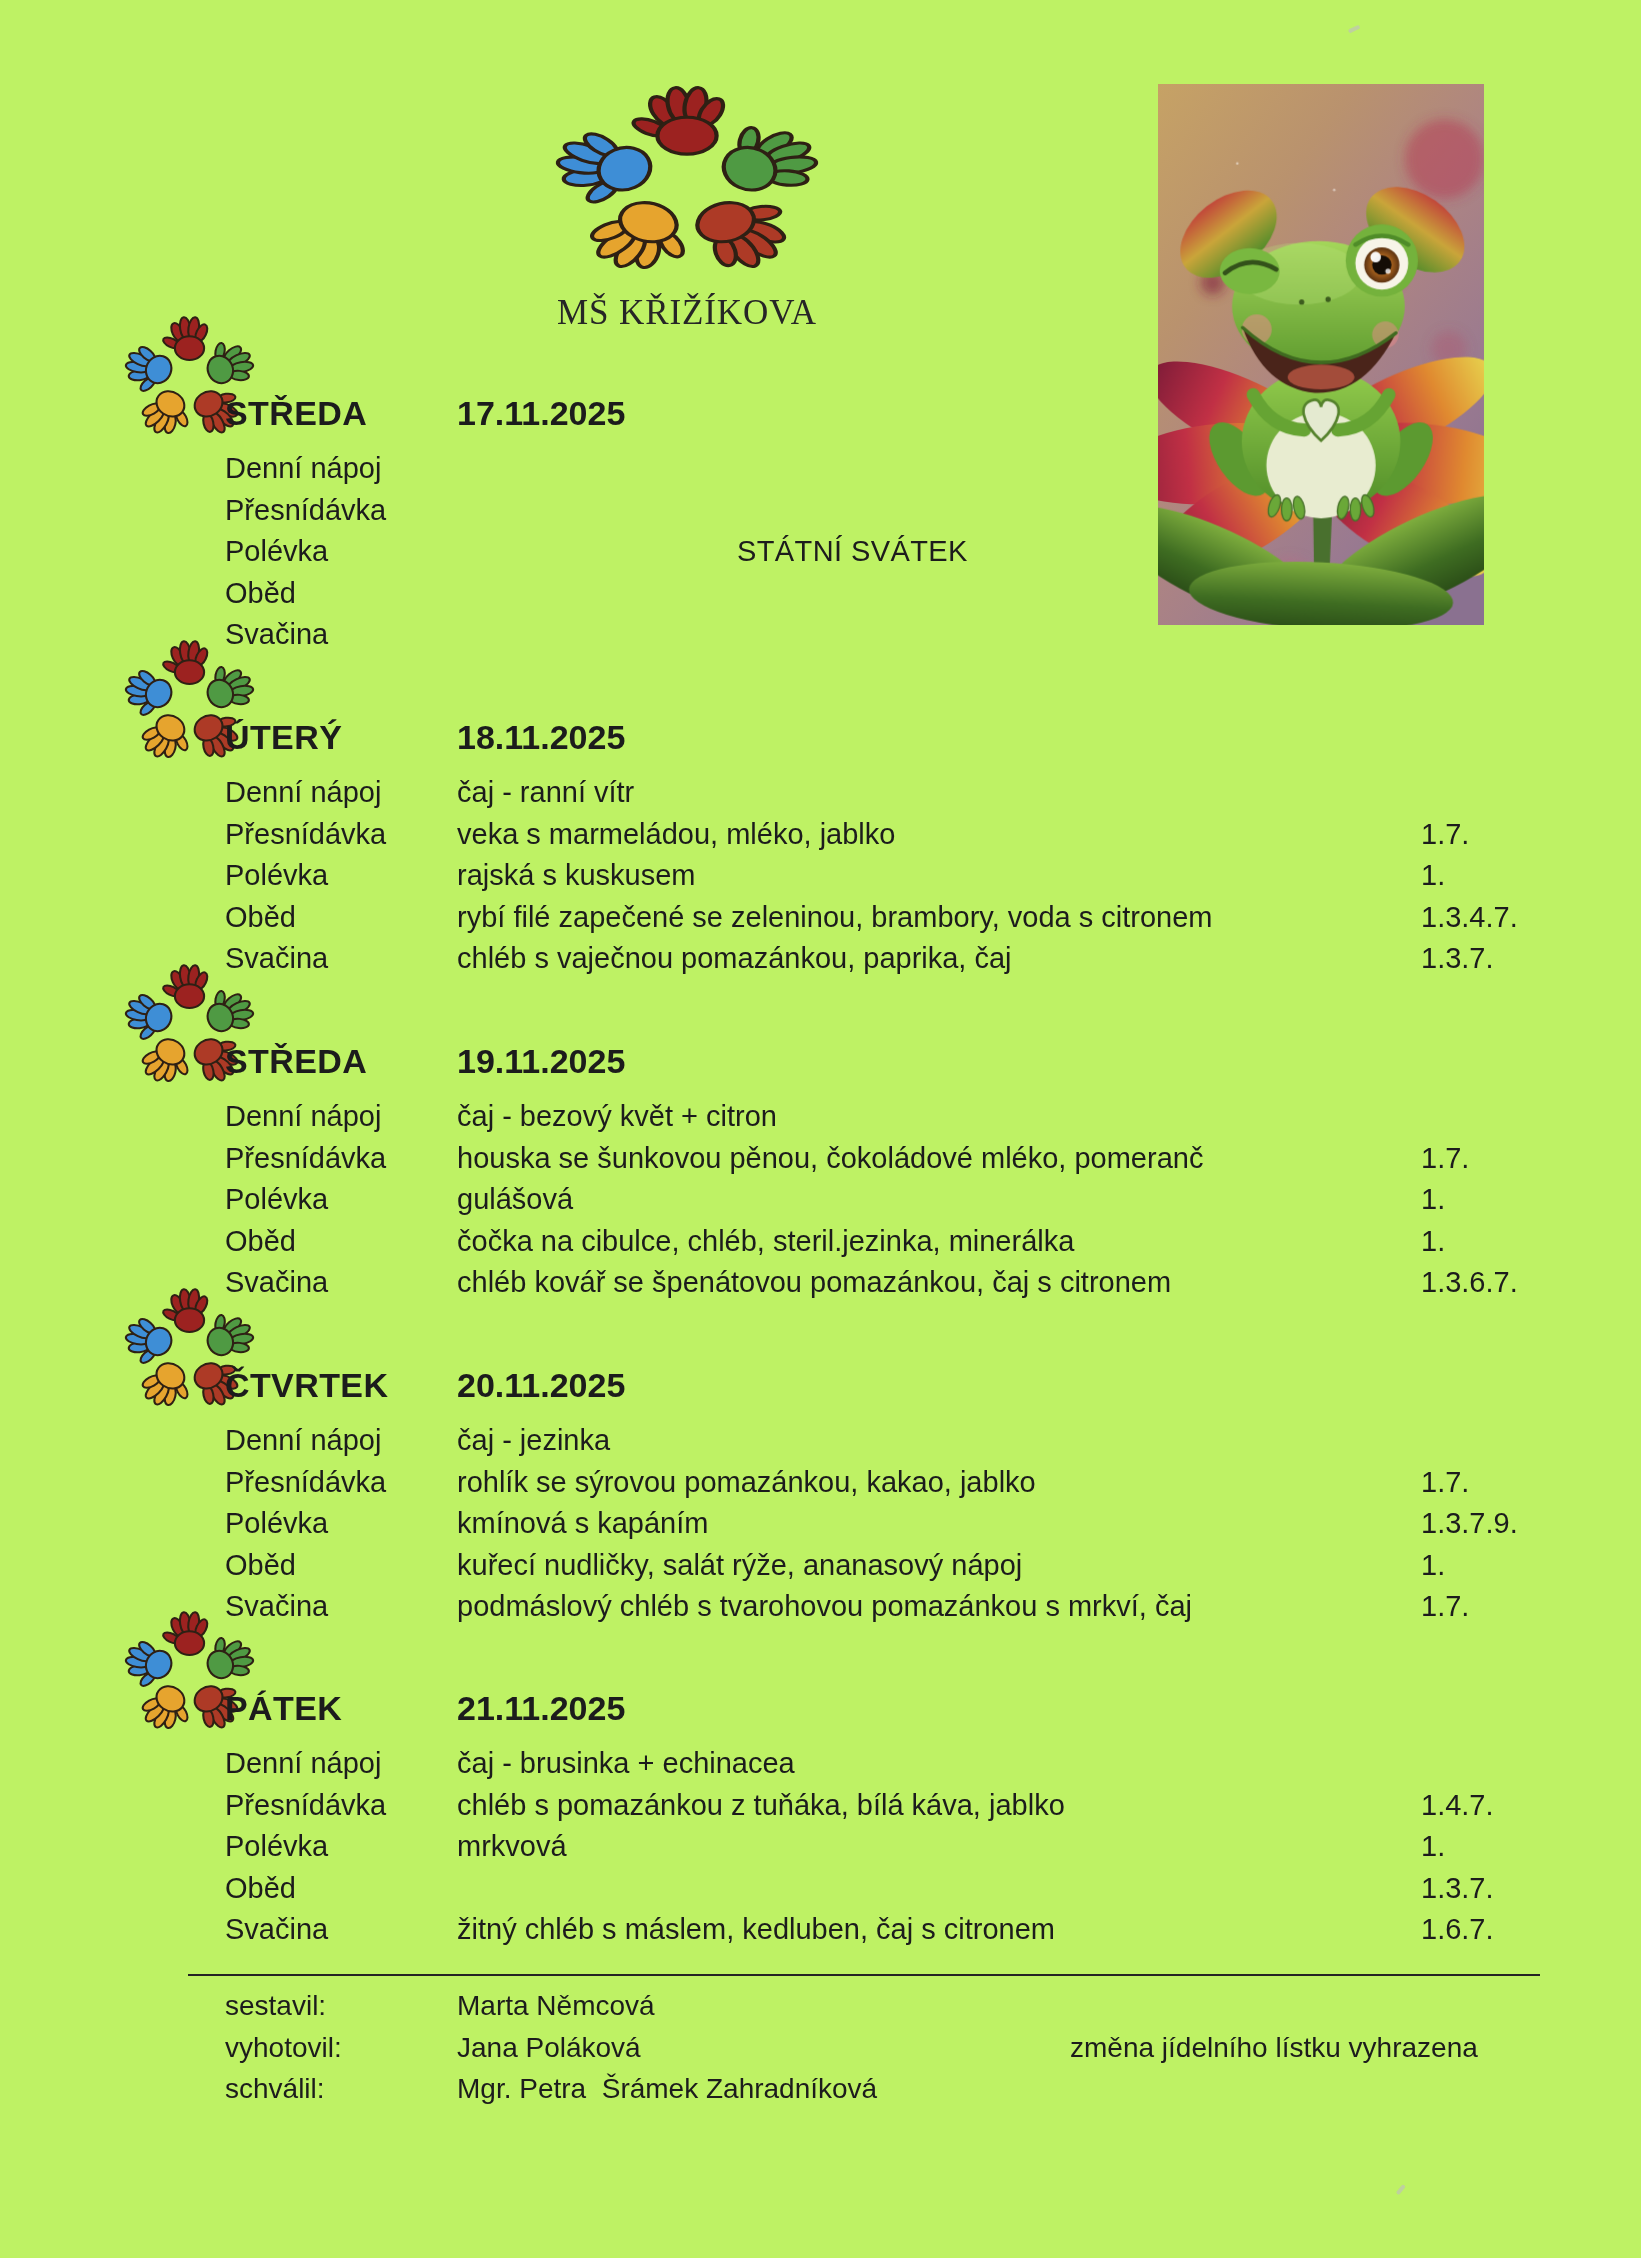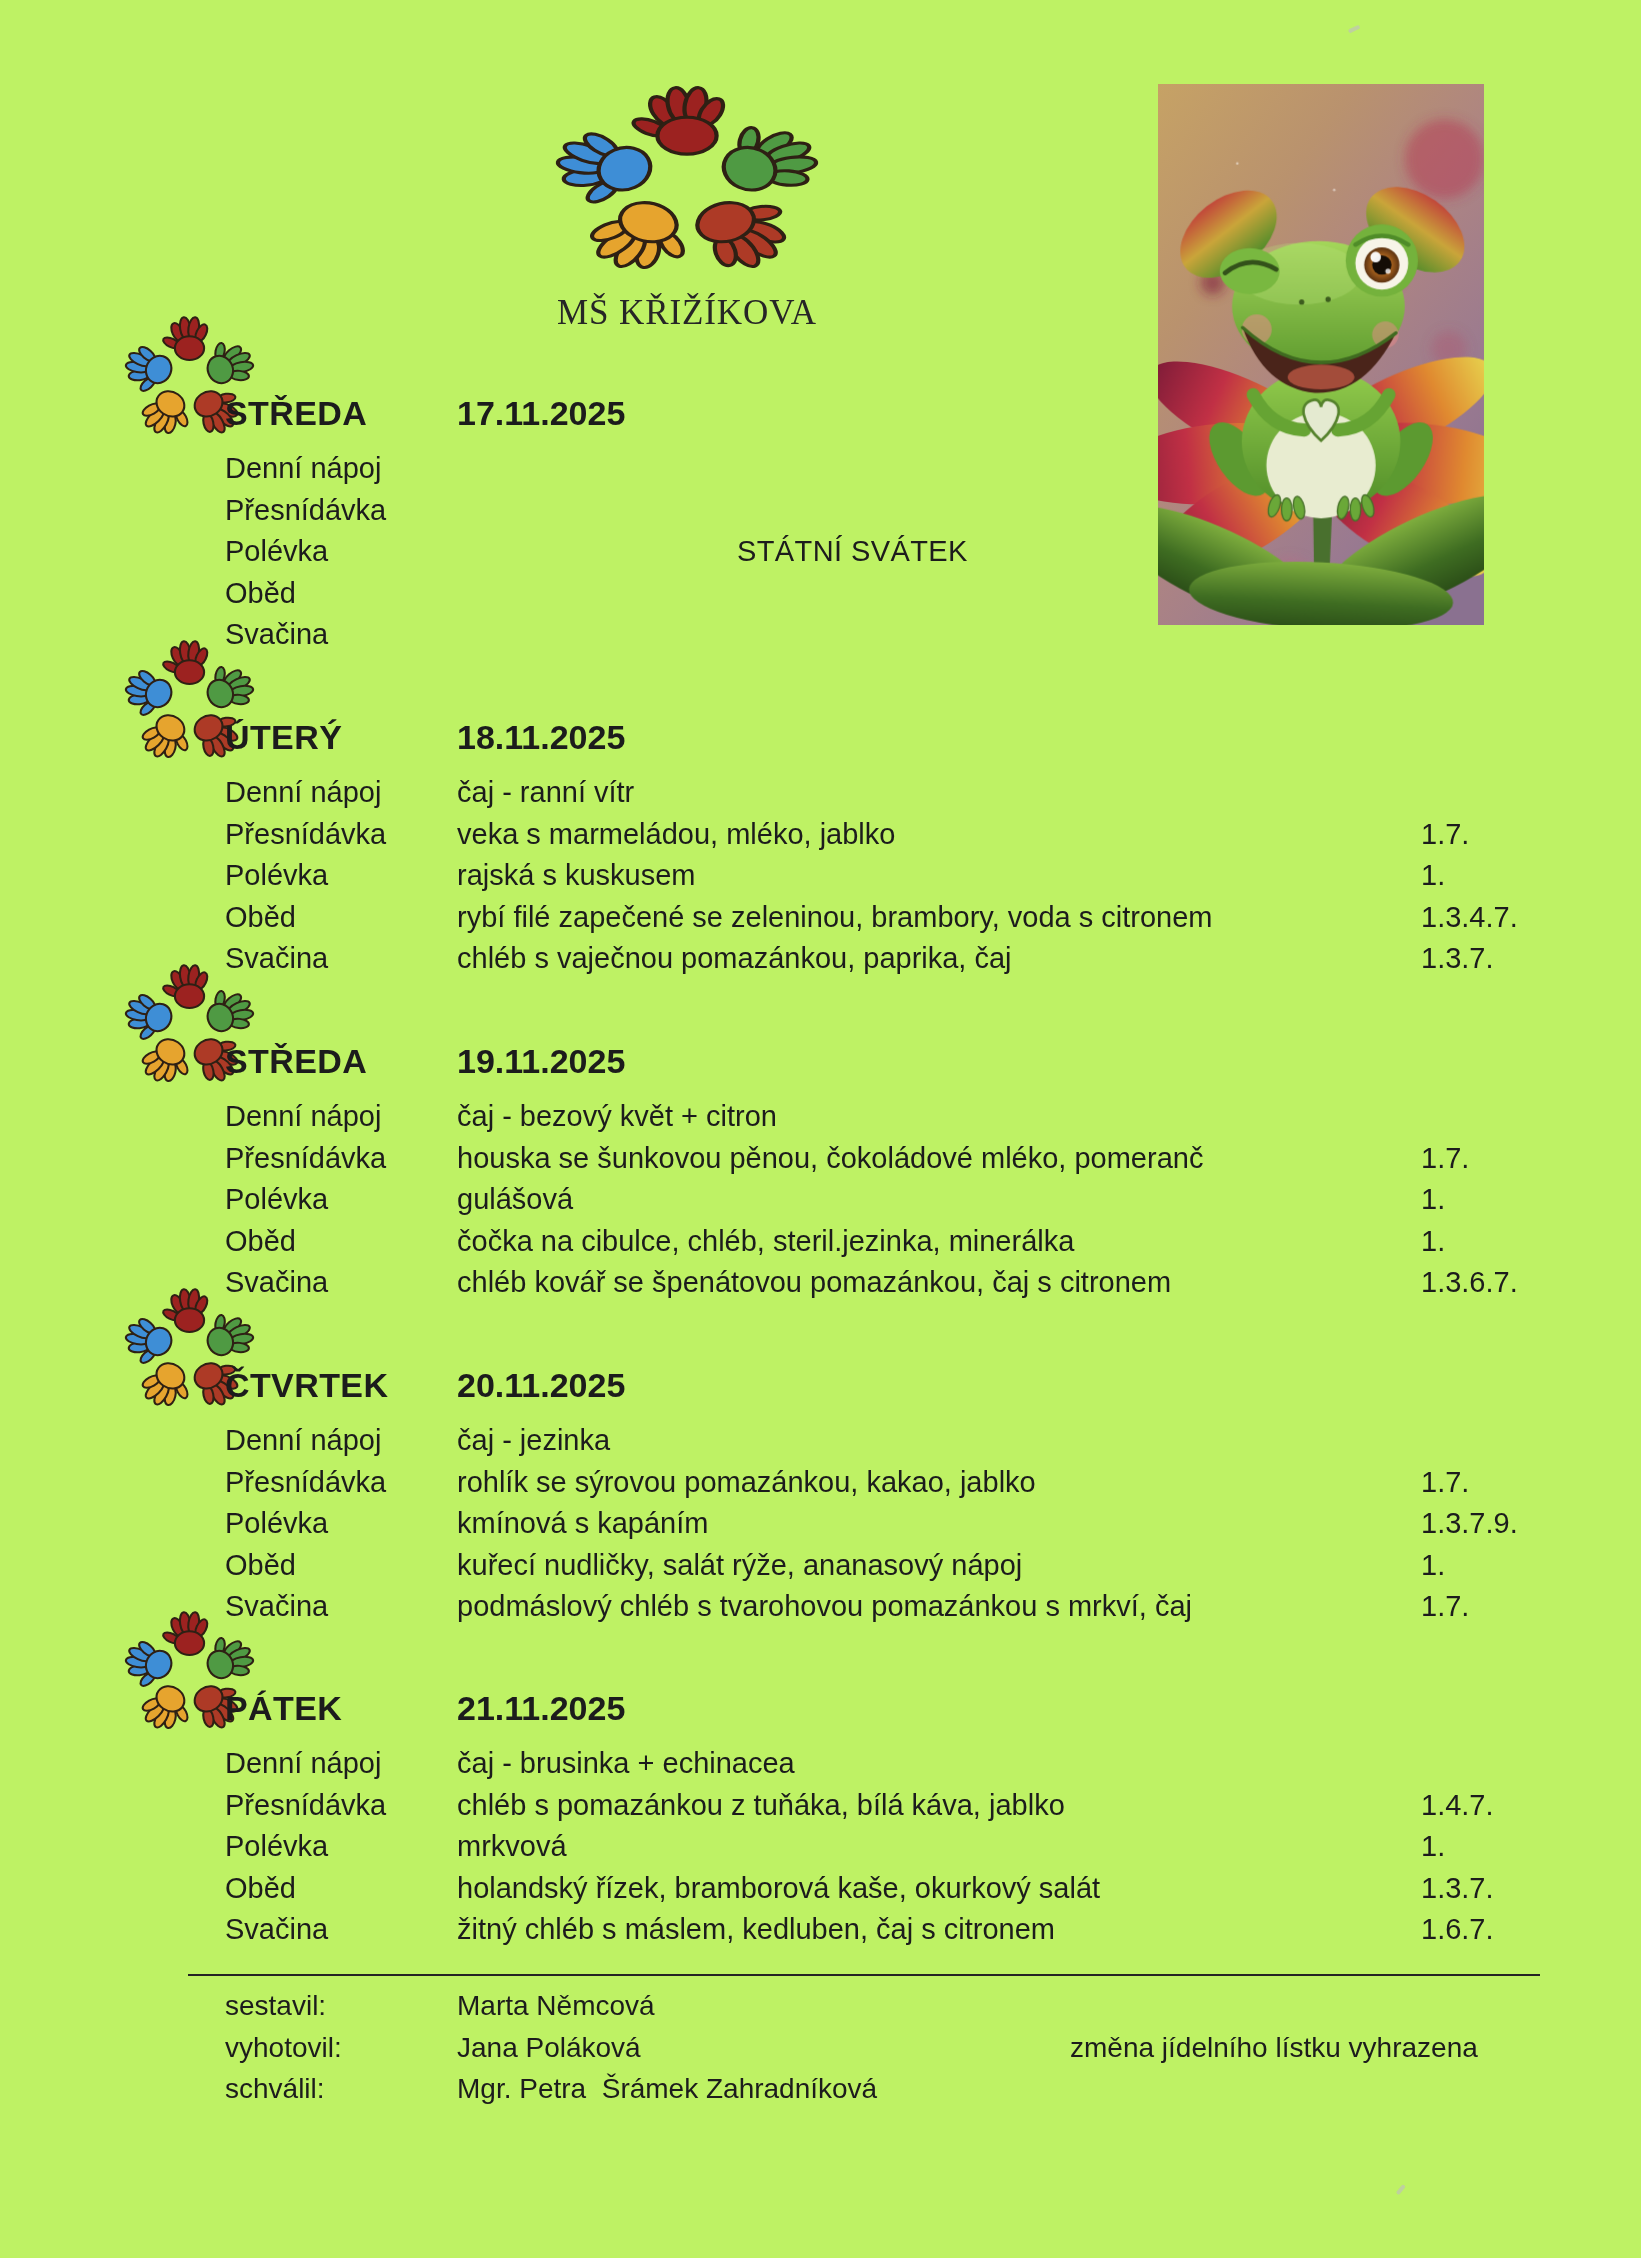--- a/index.html
+++ b/index.html
@@ -340,21 +340,20 @@
         <span class="txt">chléb s pomazánkou z tuňáka, bílá káva, jablko</span>
         <span class="alg">1.4.7.</span>
       </div>
     <div class="m-row r2">
         <span class="lbl">Polévka</span>
         <span class="txt">mrkvová</span>
         <span class="alg">1.</span>
       </div>
     <div class="m-row r3">
         <span class="lbl">Oběd</span>
-        <span class="txt">holandský řízek, bramborová kaše, okurkový salát</span>
         <span class="alg">1.3.7.</span>
       </div>
     <div class="m-row r4">
         <span class="lbl">Svačina</span>
         <span class="txt">žitný chléb s máslem, kedluben, čaj s citronem</span>
         <span class="alg">1.6.7.</span>
       </div>
   </section>
 
   <div class="footer-line"></div>

